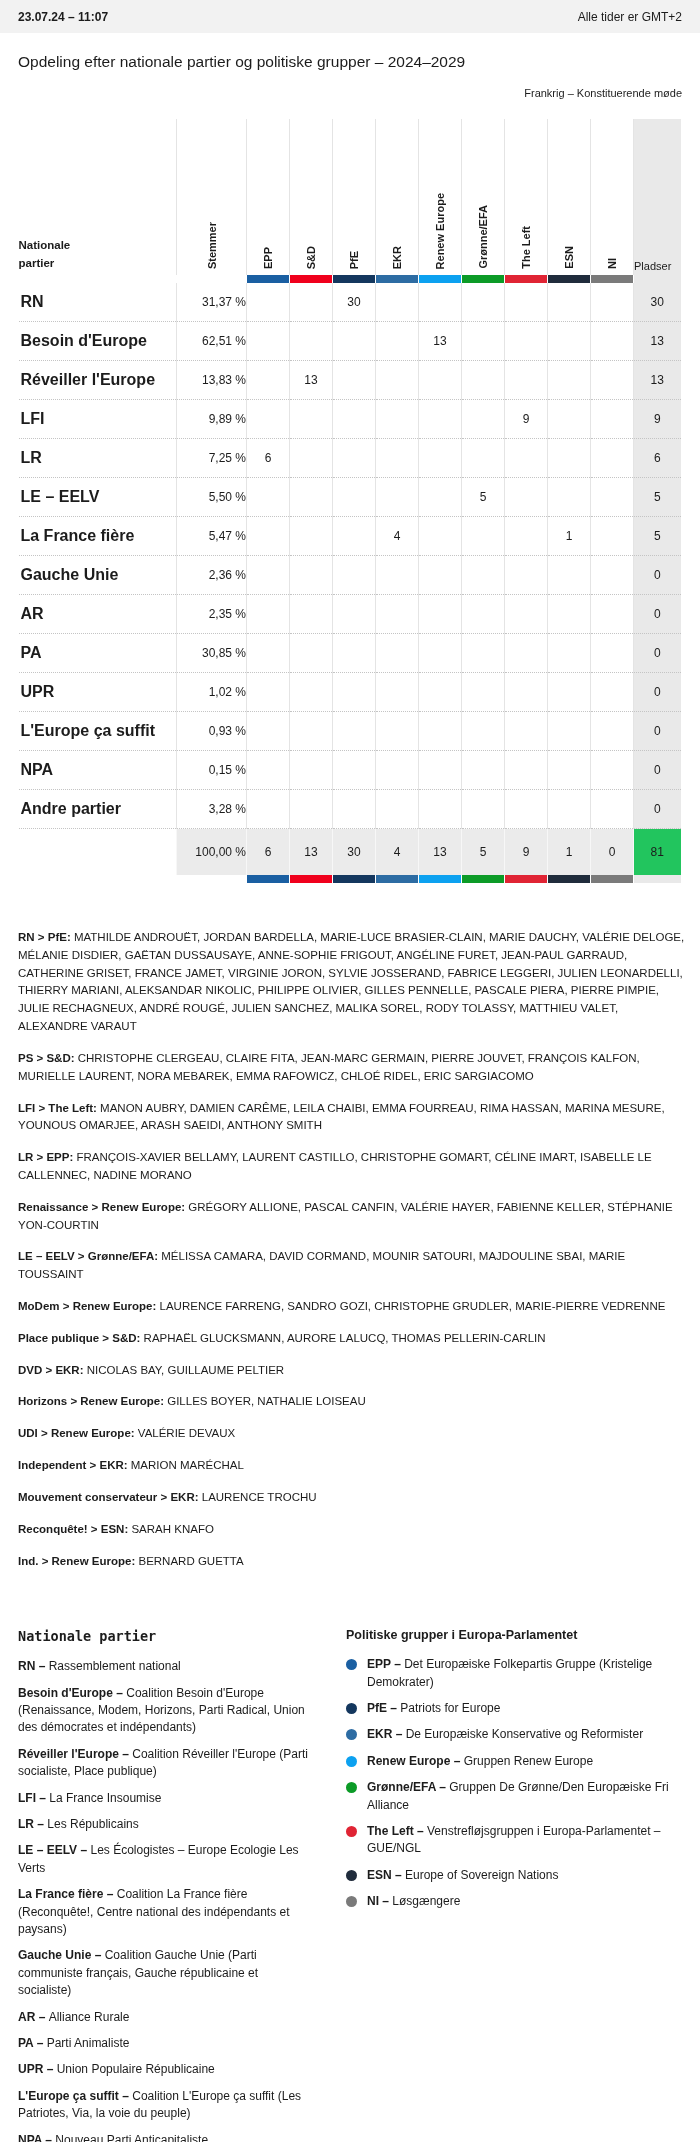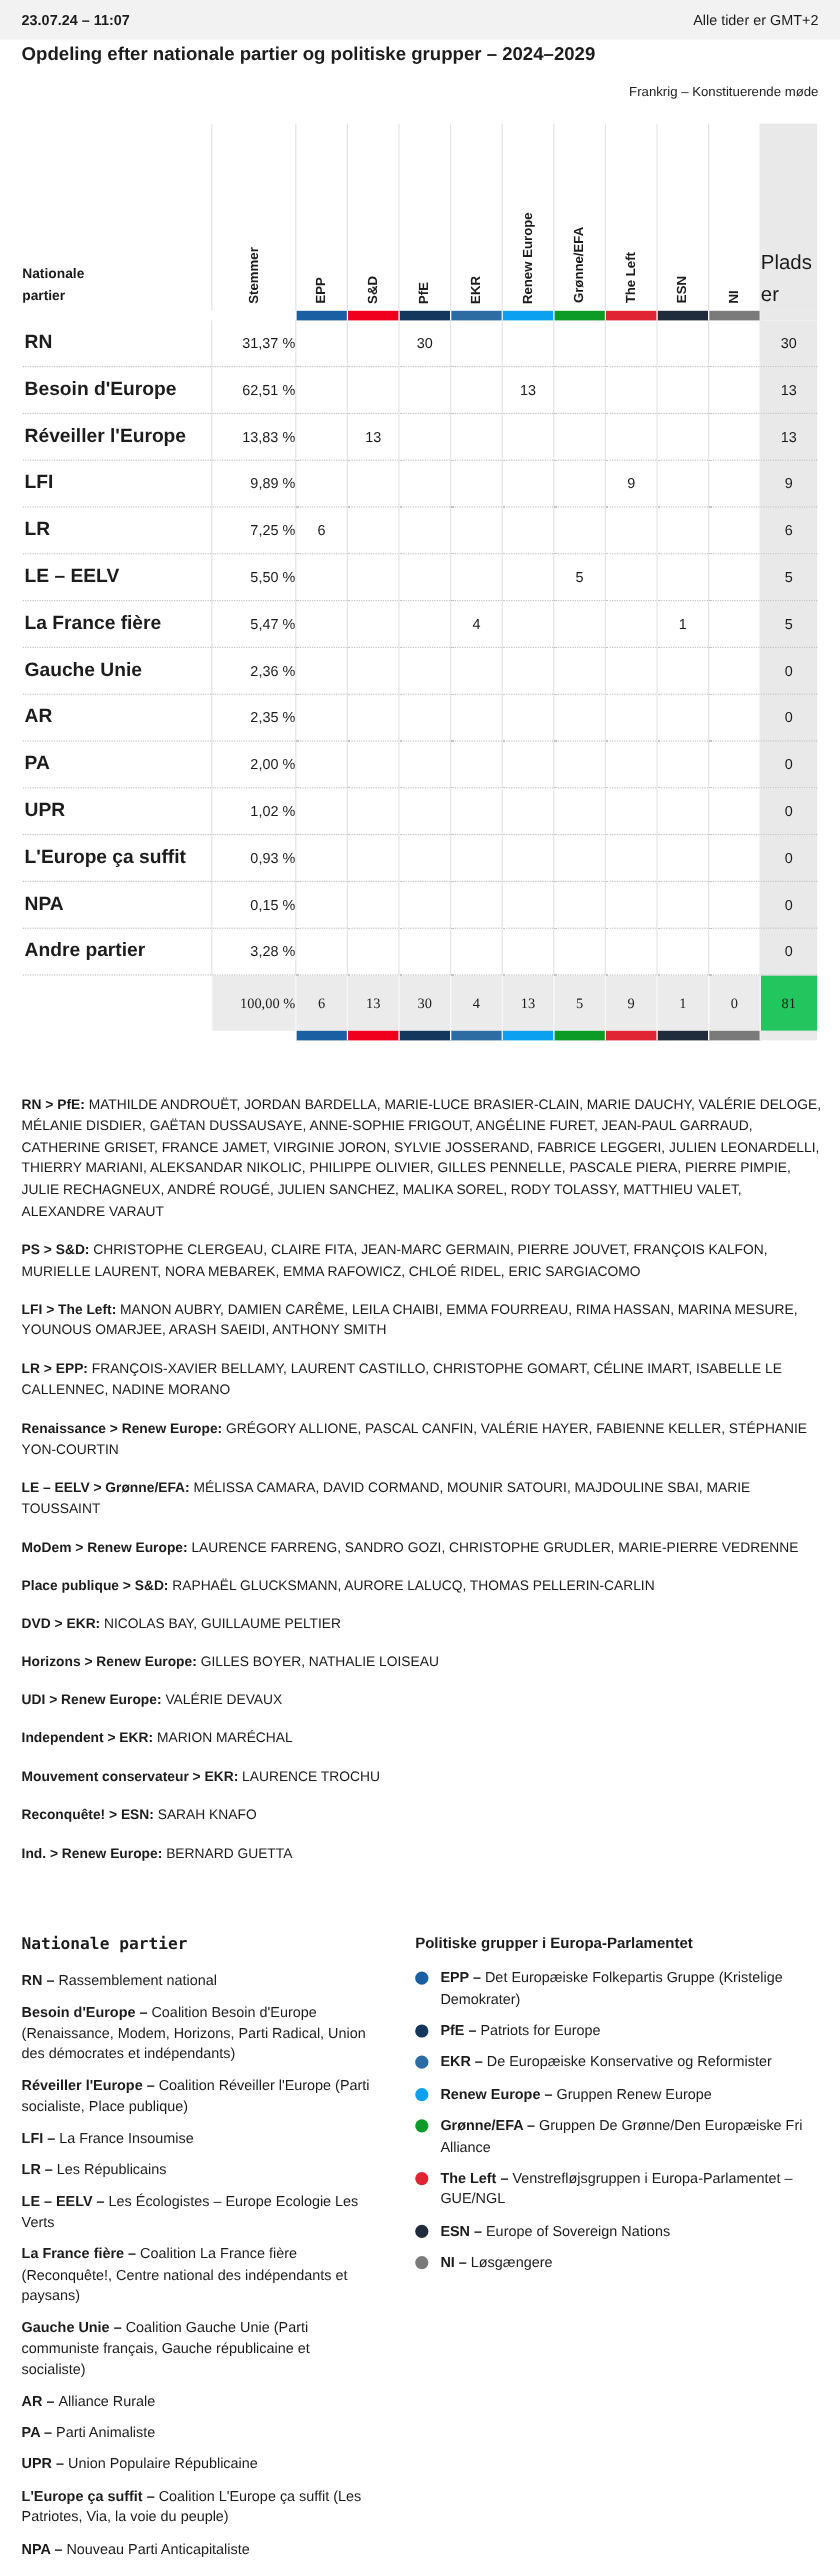--- a/index.html
+++ b/index.html
@@ -6,45 +6,45 @@
   body{
     width:700px; min-height:2142px; background:#ffffff;
     font-family:"Liberation Sans","DejaVu Sans",sans-serif;
     color:#1c1c1c; -webkit-font-smoothing:antialiased;
   }
   .topbar{
     background:#f2f2f2; height:33px; display:flex; align-items:center;
     justify-content:space-between; padding:0 18px; font-size:12px;
   }
   .topbar .dt{font-weight:bold;}
-  .page-title{font-size:15.5px; font-weight:bold; margin:4px 18px 6px 18px;}
+  .page-title{font-size:15.5px; font-weight:normal; margin:20px 18px 6px 18px;}
   .page-subtitle{font-size:11px; margin:16px 18px 20px 18px;text-align:right;}
 
   table.results{border-collapse:collapse; margin:0 18px; table-layout:fixed; width:662px;}
   table.results td, table.results th{padding:0; font-weight:normal;}
   .hdr td{height:156px; vertical-align:bottom; border-left:1px solid #e4e4e4;}
   .hdr td:first-child{border-left:none;}
   .vlab{
     writing-mode:vertical-rl; transform:rotate(180deg);
     font-size:11px; font-weight:bold; margin:0 auto 6px auto; white-space:nowrap;
   }
   .firstcol-hdr{font-size:11.5px; font-weight:bold; width:52px; word-break:break-all;
     line-height:1.55; padding-bottom:2px;}
-  .pladser-hdr{font-size:17px; font-weight:bold; word-break:break-all; text-align:left;
+  .pladser-hdr{font-size:11px; font-weight:bold; word-break:break-all; text-align:left;
     padding:0 0 2px 6px; line-height:1.55;}
   .col-pladser{background:#e9e9e9;}
   .bar td{height:8px; border-left:1px solid #ffffff;}
   .datarow td{height:38px; border-left:1px solid #e4e4e4; border-bottom:1px dotted #c4c4c4;
     font-size:12px; vertical-align:middle;}
   .datarow td:first-child{border-left:none; font-weight:bold; padding-left:2px; font-size:16px;}
   .votes-cell{text-align:right; padding-right:16px;}
   .seat-cell{text-align:center;}
   .pladser-cell{text-align:center; font-weight:bold;}
   .totalrow td{height:46px; background:#ebebeb; border-left:1px solid #f7f7f7;
-    font-size:12px; font-weight:bold; vertical-align:middle;font-family:Liberation Serif, serif;}
+    font-size:12px; font-weight:bold; vertical-align:middle;}
   .totalrow td:first-child{background:#ffffff; border-left:none;}
 
   .mep-section{margin:46px 14px 0 18px;}
   .mep-entry{font-size:11.5px; line-height:1.55; margin:0 0 14px 0;}
   .mep-entry b{white-space:nowrap;}
 
   .legend{display:flex; margin:58px 18px 0 18px; gap:36px;}
   .legend-col-national{width:292px; flex:none;}
   .legend-col-groups{flex:1;}
   .legend-heading-mono{font-family:"DejaVu Sans Mono","Liberation Mono",monospace;
@@ -252,21 +252,21 @@
         <td class="seat-cell"></td>
         <td class="seat-cell"></td>
         <td class="seat-cell"></td>
         <td class="seat-cell"></td>
         <td class="seat-cell"></td>
         <td class="seat-cell"></td>
         <td class="col-pladser pladser-cell">0</td>
       </tr>
       <tr class="datarow">
         <td>PA</td>
-        <td class="votes-cell">2,00 %</td>
+        <td class="votes-cell">30,85 %</td>
         <td class="seat-cell"></td>
         <td class="seat-cell"></td>
         <td class="seat-cell"></td>
         <td class="seat-cell"></td>
         <td class="seat-cell"></td>
         <td class="seat-cell"></td>
         <td class="seat-cell"></td>
         <td class="seat-cell"></td>
         <td class="seat-cell"></td>
         <td class="col-pladser pladser-cell">0</td>

